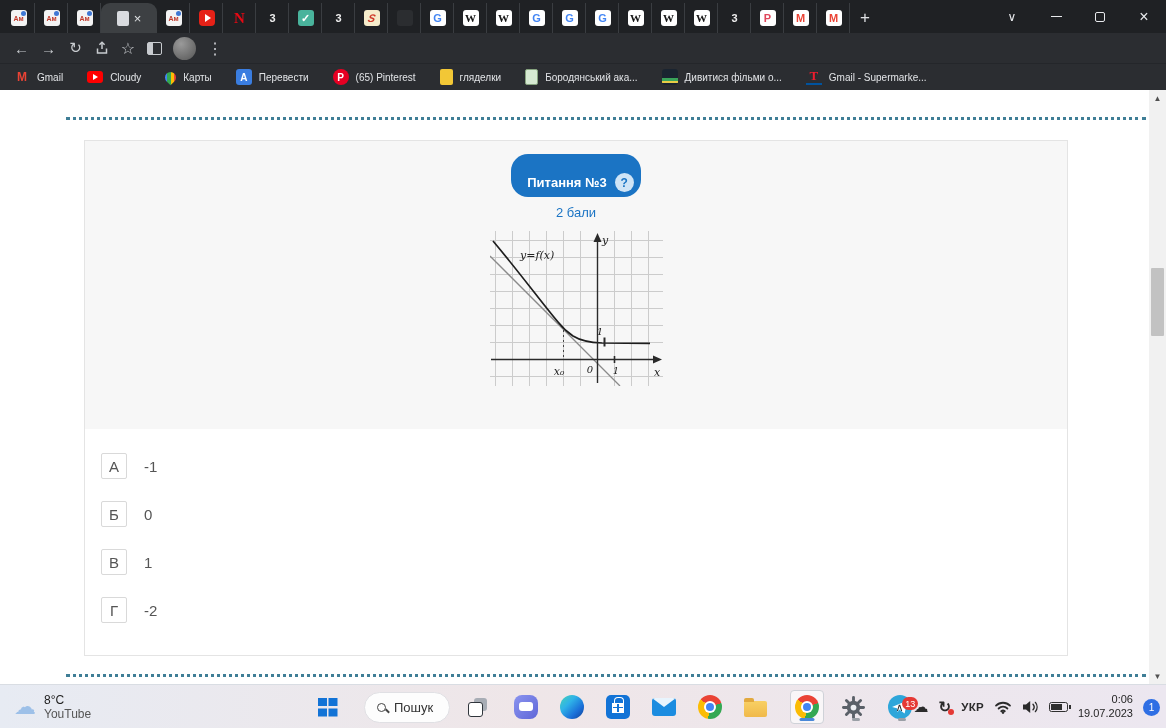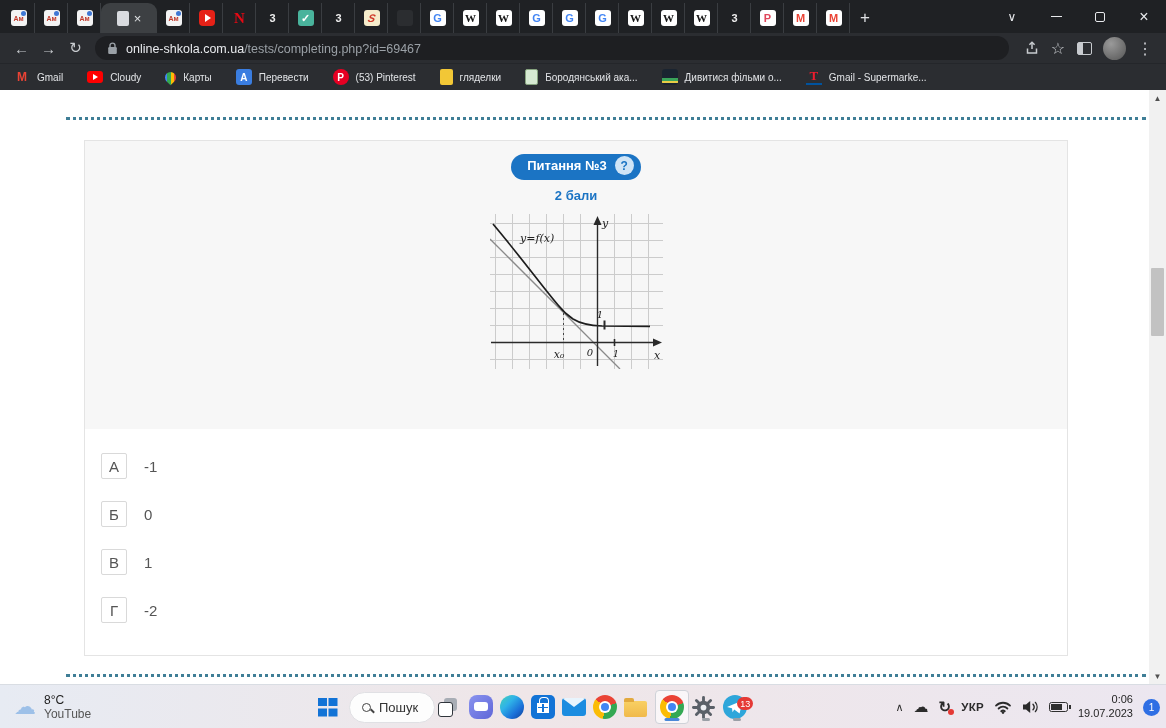--- a/index.html
+++ b/index.html
@@ -56,24 +56,24 @@
   .bmi-film { width:16px; height:16px; border-radius:3px; background:linear-gradient(#1a2430 55%, #3aa35a 55% 72%, #e8cc46 72% 88%, #1a2430 88%); }
   .bmi-tesco { color:#ee1c2e; font-size:13px; border-bottom:2px solid #00539f; border-radius:0; height:15px; } .bmi-tesco::before{content:"T"; font-family:"Liberation Serif",serif;}
 
   
   .page { position:absolute; left:0; top:90px; width:1166px; height:594px; background:#fff; }
   .dotted-sep { position:absolute; left:66px; right:20px; border-top:3px dotted #3f7e96; }
   .sep-top { top:27px; } .sep-bottom { top:584px; }
   .question-card { position:absolute; left:84px; right:98px; top:50px; height:516px; background:#fff; border:1px solid #e4e4e4; }
   .card-header { height:288px; background:#f7f7f7; }
   .badge-row { display:flex; justify-content:center; padding-top:13px; }
-  .q-badge { display:inline-flex; align-items:center; background:#1b74c4; border-radius:17px; padding:2px 7px 5px 16px; gap:8px; }
+  .q-badge { display:inline-flex; align-items:center; background:#1b74c4; border-radius:17px; padding:19px 7px 5px 16px; gap:8px; }
   .q-badge-label { color:#fff; font-size:13px; font-weight:bold; }
   .q-help { width:19px; height:19px; border-radius:50%; background:#cfe4f6; color:#1b74c4; font-size:12px; font-weight:bold; display:flex; align-items:center; justify-content:center; cursor:pointer; }
-  .q-points { text-align:center; color:#1b74c4; font-size:13px; margin-top:8px;font-weight:bold; }
+  .q-points { text-align:center; color:#1b74c4; font-size:13px; margin-top:8px; }
   .q-text { margin:14px 24px 0; font-size:16.5px; color:#dd574b; letter-spacing:0.2px; }
   .q-text .math { font-family:"DejaVu Serif",serif; font-style:italic; font-weight:bold; color:#9c4136; font-size:15px; padding:0 5px; }
   .graph-wrap { text-align:center; margin-top:11px; }
   .graph-svg text { font-family:"DejaVu Serif",serif; font-style:italic; fill:#222; }
 
   .answers { padding:24px 0 0 16px; }
   .answer-row { display:flex; align-items:center; margin-bottom:22px; cursor:pointer; }
   .answer-letter { width:26px; height:26px; border:1px solid #d9d9d9; border-radius:2px; background:#fff; color:#555; font-size:15px; display:flex; align-items:center; justify-content:center; }
   .answer-value { margin-left:17px; color:#555; font-size:15px; }
 
@@ -81,21 +81,21 @@
   .sb-arrow { position:absolute; left:0; width:17px; height:16px; display:flex; align-items:center; justify-content:center; font-size:8px; color:#505050; cursor:pointer; }
   .sb-up { top:0; } .sb-down { bottom:0; }
   .sb-thumb { position:absolute; left:2px; width:13px; top:178px; height:68px; background:#c2c2c2; border-radius:1px; cursor:grab; }
 
   
   .taskbar { position:absolute; left:0; top:684px; width:1166px; height:44px; background:linear-gradient(90deg,#e7ebf3,#efe6e8 45%,#ece7f0); border-top:1px solid #d9dde3; }
   .weather { position:absolute; left:14px; top:50%; transform:translateY(-50%); display:flex; align-items:center; gap:8px; cursor:pointer; }
   .weather-cloud { font-size:22px; color:#9dc0e8; line-height:1; }
   .weather-temp { font-size:12px; color:#222; }
   .weather-cond { font-size:12px; color:#555; }
-  .tb-center { position:absolute; left:318px; top:0; height:44px; display:flex; align-items:center; gap:3px; }
+  .tb-center { position:absolute; left:318px; top:0; height:44px; display:flex; align-items:center; gap:18px; }
   .tb-app { position:relative; height:32px; display:flex; align-items:center; justify-content:flex-start; min-width:28px; cursor:pointer; }
   .ind-active::after { content:""; position:absolute; bottom:2px; left:50%; transform:translateX(-50%); width:15px; height:3px; border-radius:2px; background:#4a88d8; }
   .ind-open::after { content:""; position:absolute; bottom:2px; left:50%; transform:translateX(-50%); width:8px; height:3px; border-radius:2px; background:#9a9fa6; }
   .start-glyph { width:8.5px; height:8.5px; background:#1273d6; box-shadow:10.5px 0 #1273d6, 0 10.5px #1273d6, 10.5px 10.5px #1273d6; margin:0 10.5px 10.5px 0; }
   .search-pill { height:31px; background:#fdfdfd; border:1px solid #e0e0e4; border-radius:16px; display:flex; align-items:center; gap:8px; padding:0 16px 0 12px; cursor:pointer; }
   .search-pill span { font-size:13px; color:#333; }
   .mag { width:9px; height:9px; border:1.8px solid #444; border-radius:50%; position:relative; }
   .mag::after { content:""; position:absolute; width:5px; height:1.8px; background:#444; transform:rotate(45deg); right:-4.5px; bottom:-1px; }
   .taskview-glyph { width:19px; height:19px; position:relative; }
   .taskview-glyph::before { content:""; position:absolute; right:0; top:0; width:13px; height:13px; background:#a8adb5; border-radius:3px; }
@@ -222,27 +222,20 @@
         <span class="max-glyph"></span>
       </div>
     <div class="win-btn" style="font-size:16px;">×</div>
   </div>
 </div>
 
 <div class="toolbar">
   <div class="nav-btn">←</div>
   <div class="nav-btn">→</div>
   <div class="nav-btn">↻</div>
-  <div class="omnibox">
-    <svg width="11" height="13" viewBox="0 0 11 13">
-        <path d="M3 5V3.6a2.5 2.5 0 0 1 5 0V5" fill="none" stroke="#9aa0a6" stroke-width="1.4"></path>
-        <rect x="1.2" y="5" width="8.6" height="7" rx="1.2" fill="#9aa0a6"></rect>
-      </svg>
-    <span style="white-space:nowrap;"><span class="url-domain">online-shkola.com.ua</span><span class="url-path">/tests/completing.php?id=69467</span></span>
-  </div>
   <div class="tb-icon">
     <svg width="14" height="14" viewBox="0 0 14 14">
         <path d="M2.5 7.5v4.5h9V7.5" fill="none" stroke="#c8cbcf" stroke-width="1.5"></path>
         <path d="M7 8V1.5" stroke="#c8cbcf" stroke-width="1.5" fill="none"></path>
         <path d="M4.4 3.8L7 1.2l2.6 2.6" fill="none" stroke="#c8cbcf" stroke-width="1.5"></path>
       </svg>
   </div>
   <div class="tb-icon" style="font-size:16px;">☆</div>
   <div class="tb-icon">
       <span class="sidebar-glyph"></span>
@@ -263,21 +256,21 @@
     <div class="bm">
       <span class="bmi bmi-maps"></span>
       <span class="bm-label">Карты</span>
     </div>
     <div class="bm">
       <span class="bmi bmi-translate"></span>
       <span class="bm-label">Перевести</span>
     </div>
     <div class="bm">
       <span class="bmi bmi-pinterest"></span>
-      <span class="bm-label">(53) Pinterest</span>
+      <span class="bm-label">(65) Pinterest</span>
     </div>
     <div class="bm">
       <span class="bmi bmi-yellow"></span>
       <span class="bm-label">гляделки</span>
     </div>
     <div class="bm">
       <span class="bmi bmi-green"></span>
       <span class="bm-label">Бородянський ака...</span>
     </div>
     <div class="bm">

